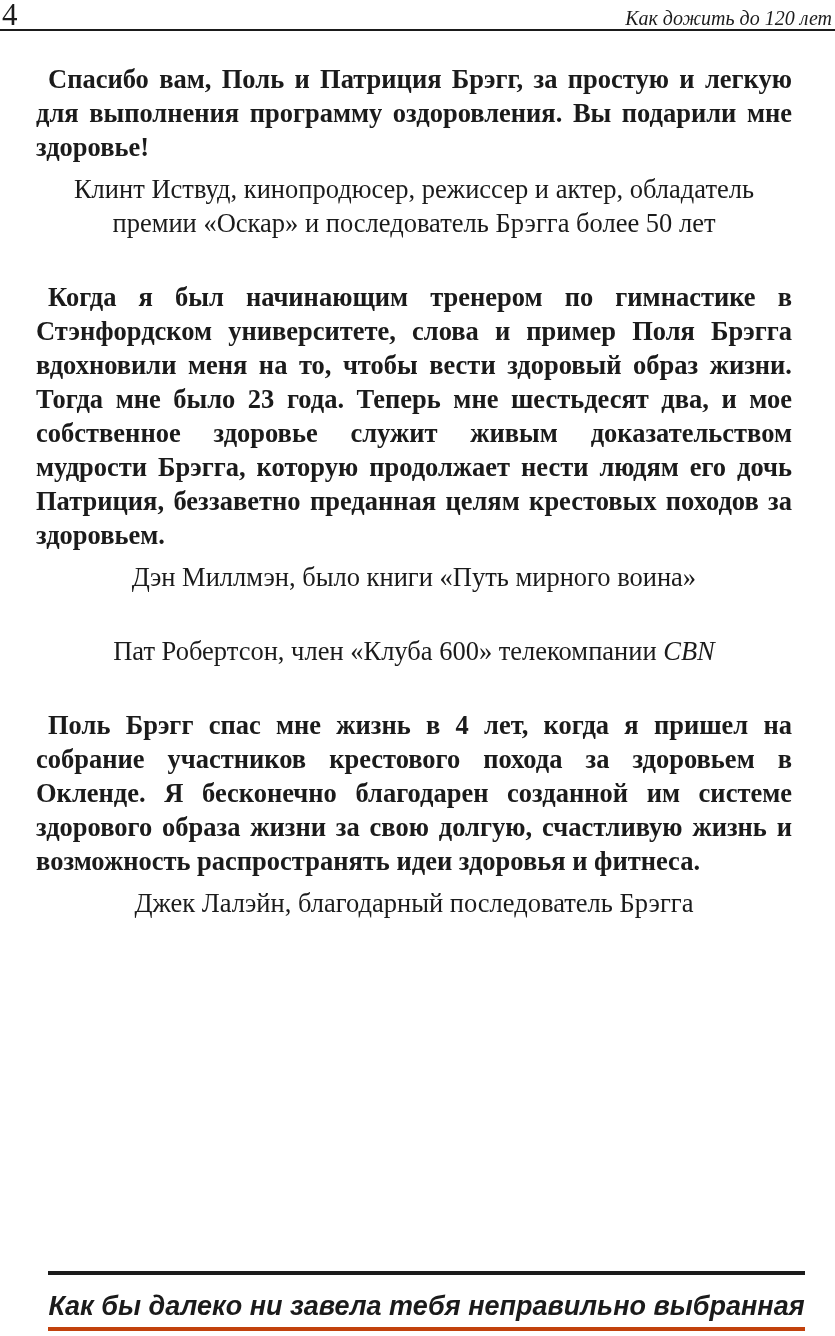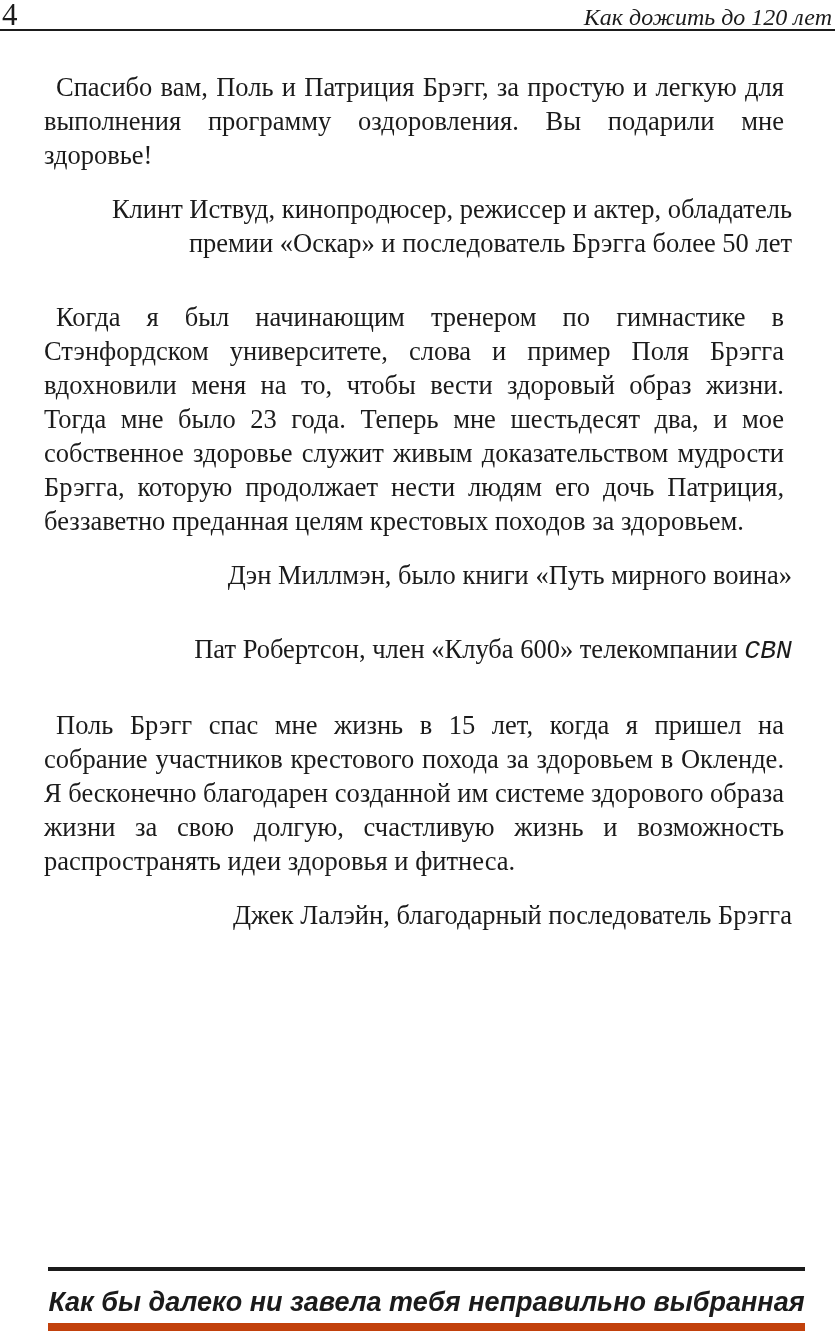--- a/index.html
+++ b/index.html
@@ -22,46 +22,47 @@
     height:31px;
     box-sizing:border-box;
   }
   .page-num{
     font-size:31px;
     line-height:30px;
     font-style:normal;
   }
   .book-title{
     font-style:italic;
-    font-size:24px;
+    font-size:20px;
     line-height:30px;
   }
   
   .body-text{
     padding:31px 43px 0 36px;
     font-size:26.5px;
     line-height:34px;
   }
   .testimonial{margin:0 0 40px 0;}
   .quote{
-    margin:8px;
+    margin:0;
     text-align:justify;
     text-indent:12px;
+    font-weight:bold;
   }
   .attribution{
-    margin:20px 0 0 0;
-    text-align:right;
+    margin:8px 0 0 0;
+    text-align:center;
   }
-  .attribution .it{font-style:italic;font-family:Liberation Mono, monospace;}
+  .attribution .it{font-style:italic;}
   
   .footer-quote{
     position:absolute;
     left:48px;right:30px;bottom:5px;
     border-top:4px solid #1b1b1b;
-    border-bottom:8px solid #c2410c;
+    border-bottom:4px solid #c2410c;
     padding:13px 0 3px 0;
     text-align:center;
     font-family:"Liberation Sans", sans-serif;
     font-weight:bold;
     font-style:italic;
     font-size:27px;
     line-height:36px;
   }
   .fq-line{white-space:nowrap;}
 </style>
@@ -85,21 +86,21 @@
     <section class="testimonial">
       <p class="quote">Когда я был начинающим тренером по гимнастике в Стэнфордском университете, слова и пример Поля Брэгга вдохновили меня на то, чтобы вести здоровый образ жизни. Тогда мне было 23 года. Теперь мне шестьдесят два, и мое собственное здоровье служит живым доказательством мудрости Брэгга, которую продолжает нести людям его дочь Патриция, беззаветно преданная целям крестовых походов за здоровьем.</p>
       <p class="attribution"><span>Дэн Миллмэн, было книги «Путь мирного воина»</span></p>
     </section>
 
     <section class="testimonial">
       <p class="attribution"><span>Пат Робертсон, член «Клуба 600» телекомпании</span> <span class="it">CBN</span></p>
     </section>
 
     <section class="testimonial">
-      <p class="quote">Поль Брэгг спас мне жизнь в 15 лет, когда я пришел на собрание участников крестового похода за здоровьем в Окленде. Я бесконечно благодарен созданной им системе здорового образа жизни за свою долгую, счастливую жизнь и возможность распространять идеи здоровья и фитнеса.</p>
+      <p class="quote">Поль Брэгг спас мне жизнь в 4 лет, когда я пришел на собрание участников крестового похода за здоровьем в Окленде. Я бесконечно благодарен созданной им системе здорового образа жизни за свою долгую, счастливую жизнь и возможность распространять идеи здоровья и фитнеса.</p>
       <p class="attribution"><span>Джек Лалэйн, благодарный последователь Брэгга</span></p>
     </section>
 
 
   </main>
 
   <footer class="footer-quote">
     <div class="fq-line">Как бы далеко ни завела тебя неправильно выбранная</div>
   </footer>
 

